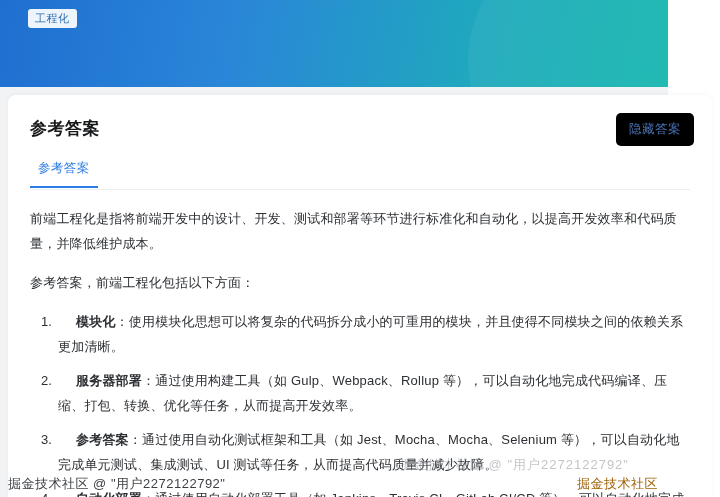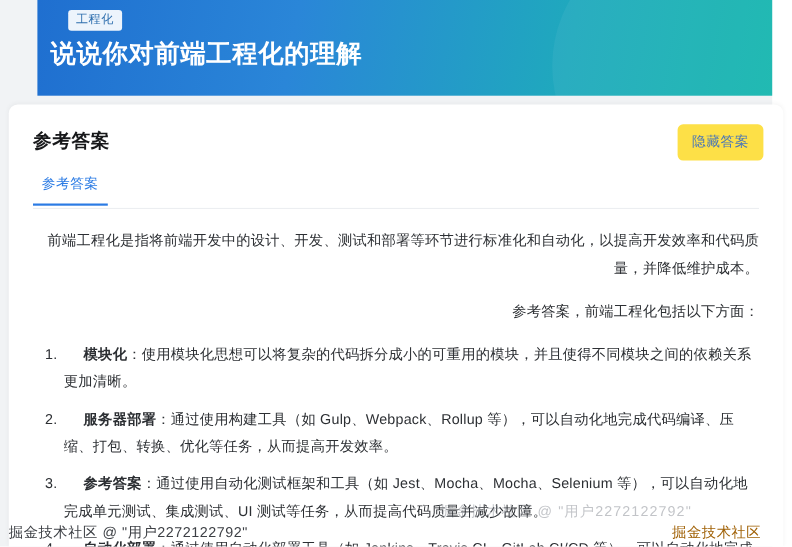--- a/index.html
+++ b/index.html
@@ -11,21 +11,20 @@
     height: 497px;
     background: #ffffff;
     font-family: "Liberation Sans", sans-serif;
     overflow: hidden;
   }
   .page {
     position: relative;
     width: 668px;
     height: 497px;
     background: #f1f3f5;
-    padding-left: 34px;
   }
   
   .banner {
     position: relative;
     height: 87px;
     background: linear-gradient(100deg, #1f6fd0 0%, #2a86d8 35%, #1fa9bd 72%, #16b7ae 100%);
     overflow: hidden;
   }
   .banner::after {
     content: "";
@@ -77,21 +76,21 @@
   .card-title {
     font-size: 17px;
     font-weight: bold;
     color: #17181a;
     letter-spacing: 0.5px;
   }
   .hide-btn {
     position: absolute;
     right: 18px;
     top: 18px;
-    background: #fde047;
+    background: #000000;
     color: #4a76b8;
     font-size: 12.5px;
     padding: 8px 13px;
     border: none;
     border-radius: 5px;
     cursor: pointer;
     letter-spacing: 0.5px;
   }
   .tabs {
     margin: 18px 22px 0 22px;
@@ -109,21 +108,20 @@
   }
   .body {
     padding: 16px 22px 0 22px;
     color: #2c2f33;
     font-size: 13px;
     line-height: 25px;
   }
   .para {
     margin: 0 0 14px 0;
     letter-spacing: 0.2px;
-    text-align: right;
   }
   ol.items {
     margin: 0;
     padding: 0 0 0 26px;
     list-style: decimal;
   }
   ol.items > li {
     margin-bottom: 9px;
     letter-spacing: 0.2px;
     padding-left: 2px;
@@ -162,21 +160,20 @@
     pointer-events: none;
   }
 </style>
 </head>
 <body>
 
 <div class="page">
 
   <div class="banner">
     <div class="tag">工程化</div>
-    <div class="banner-title">说说你对前端工程化的理解</div>
   </div>
 
   <div class="card">
 
     <div class="card-head">
       <div class="card-title">参考答案</div>
       <button class="hide-btn">隐藏答案</button>
     </div>
 
     <div class="tabs">

